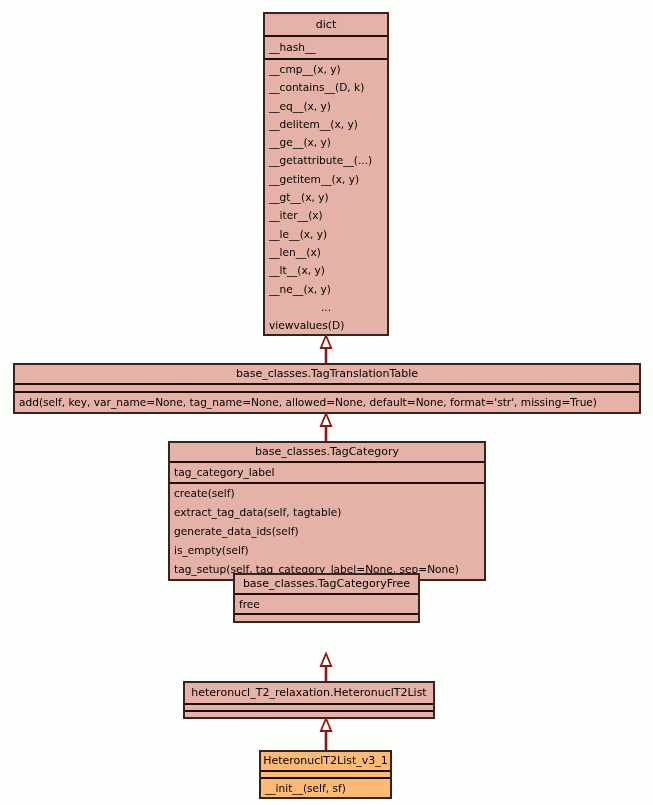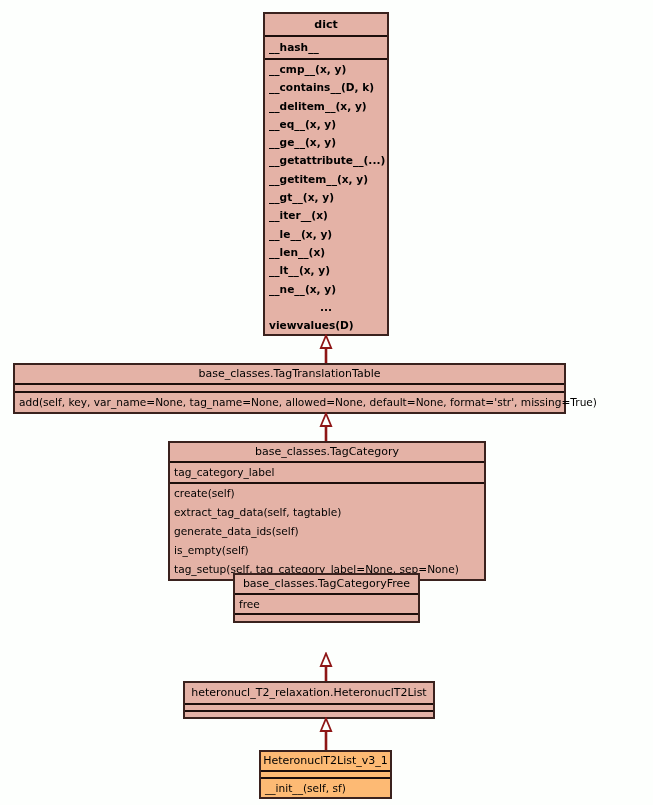--- a/index.html
+++ b/index.html
@@ -31,26 +31,26 @@
     font-size: 10.6px;
     line-height: 19px;
     padding: 0 4px;
     white-space: nowrap;
   }
   .row.center { text-align: center; }
   .empty5 { height: 5px; }
   .empty6 { height: 6px; }
 
   
-  #box-dict      { left: 263px; top: 12px;  width: 126px; font-weight: bold; }
+  #box-dict      { left: 263px; top: 12px;  width: 126px; }
   #box-dict .hdr { line-height: 21px; }
   #box-dict .attrs .row { line-height: 21px; }
   #box-dict .methods .row { line-height: 18.3px; }
 
-  #box-ttt       { left: 13px;  top: 363px; width: 553px; }
+  #box-ttt       { left: 13px;  top: 363px; width: 628px; }
   #box-ttt .hdr  { line-height: 18px; }
 
   #box-tcat      { left: 168px; top: 441px; width: 318px; }
   #box-tcat .hdr { line-height: 18px; }
   #box-tcat .row { line-height: 19px; border-radius: 7px; }
 
   #box-tcf       { left: 233px; top: 573px; width: 187px; }
   #box-tcf .hdr  { line-height: 18px; }
   #box-tcf .row  { line-height: 18px; }
 
@@ -69,22 +69,22 @@
 <div class="canvas">
 
   <div class="uml-box" id="box-dict">
     <div class="hdr">dict</div>
     <div class="compartment attrs">
       <div class="row">__hash__</div>
     </div>
     <div class="compartment methods">
       <div class="row">__cmp__(x, y)</div>
       <div class="row">__contains__(D, k)</div>
+      <div class="row">__eq__(x, y)</div>
       <div class="row">__delitem__(x, y)</div>
-      <div class="row">__eq__(x, y)</div>
       <div class="row">__ge__(x, y)</div>
       <div class="row">__getattribute__(...)</div>
       <div class="row">__getitem__(x, y)</div>
       <div class="row">__gt__(x, y)</div>
       <div class="row">__iter__(x)</div>
       <div class="row">__le__(x, y)</div>
       <div class="row">__len__(x)</div>
       <div class="row">__lt__(x, y)</div>
       <div class="row">__ne__(x, y)</div>
       <div class="row center">...</div>

